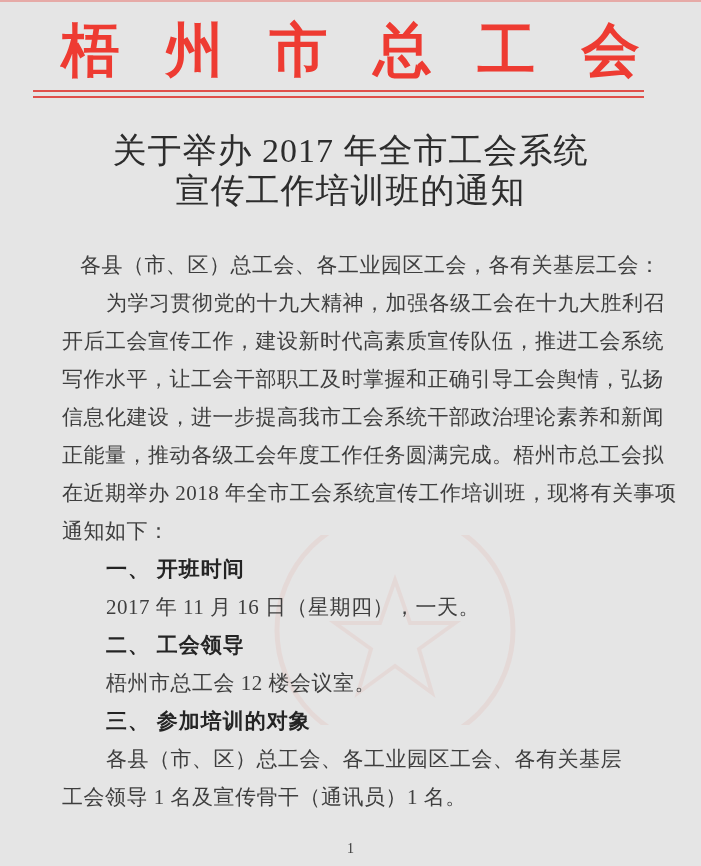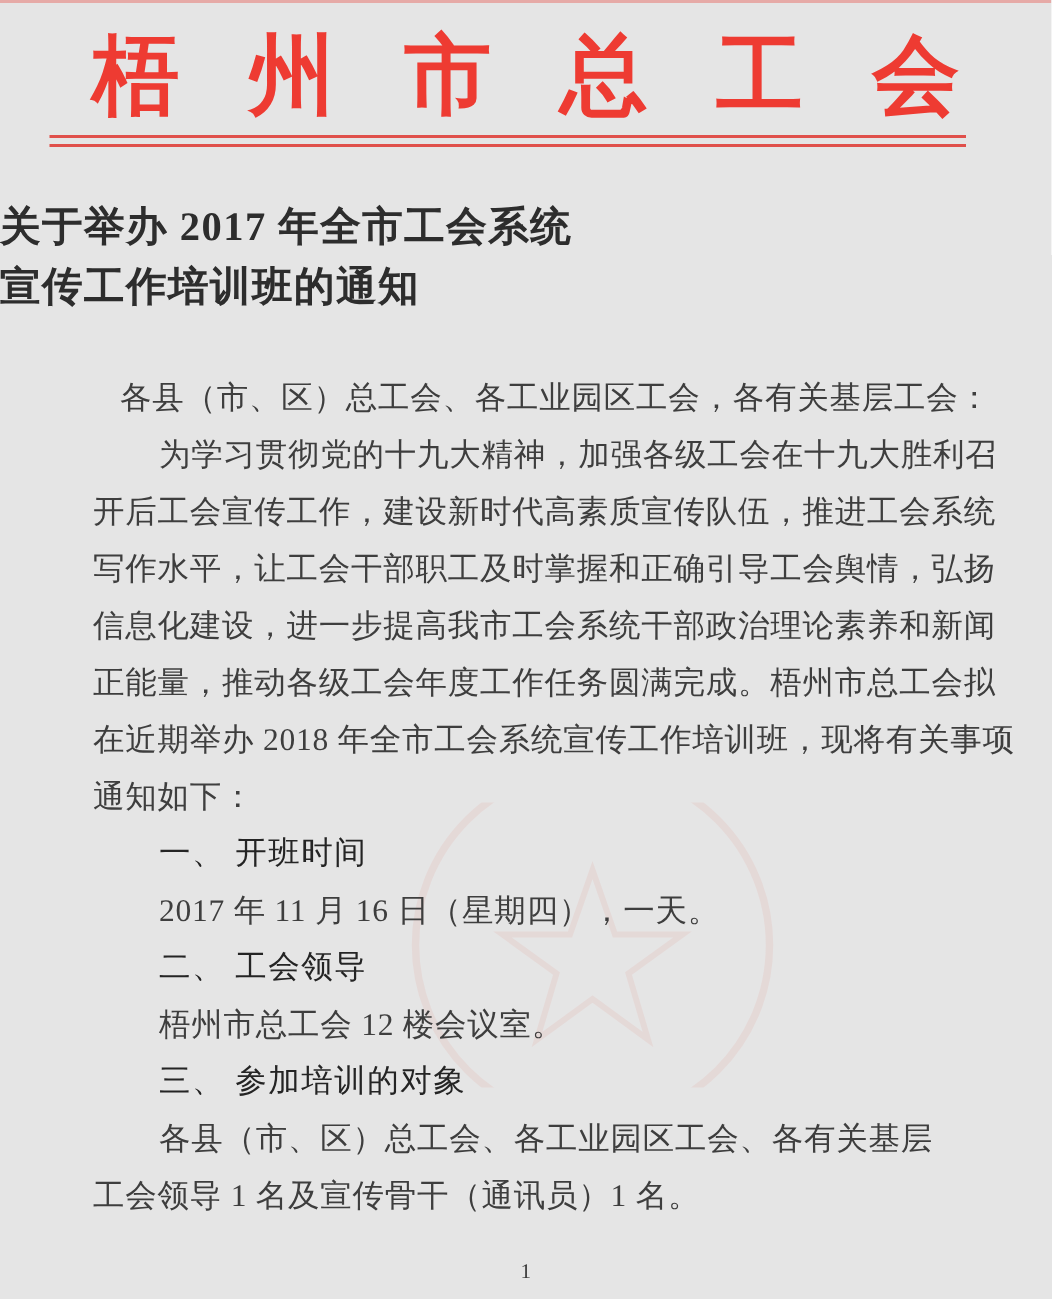--- a/index.html
+++ b/index.html
@@ -48,24 +48,24 @@
     height: 4px;
     border-top: 2px solid #e0504b;
     border-bottom: 2px solid #e0504b;
   }
   
   .doc-title {
     position: absolute;
     top: 131px;
     left: 0;
     width: 100%;
-    text-align: left;
-    font-size: 27px;
+    text-align: center;
+    font-size: 34px;
     line-height: 40px;
-    font-weight: bold;
+    font-weight: normal;
     color: #2d2d2d;
     letter-spacing: 1px;
   }
   
   .seal {
     position: absolute;
     left: 265px;
     top: 535px;
     opacity: 0.08;
     pointer-events: none;
@@ -81,21 +81,21 @@
     color: #3e3e3e;
   }
   .line {
     white-space: nowrap;
     letter-spacing: 0.5px;
   }
   .line.salute { padding-left: 18px; }
   .line.ind2   { padding-left: 44px; }
   .line.heading {
     padding-left: 44px;
-    font-weight: normal;
+    font-weight: bold;
     font-family: "Liberation Sans", "DejaVu Sans", sans-serif;
     color: #242424;
     letter-spacing: 1px;
   }
   .page-num {
     position: absolute;
     bottom: 9px;
     left: 0;
     width: 100%;
     text-align: center;

